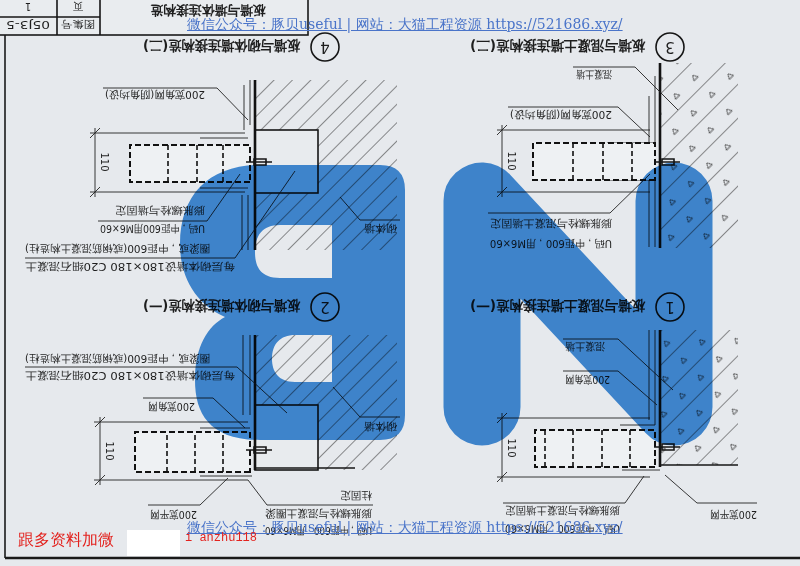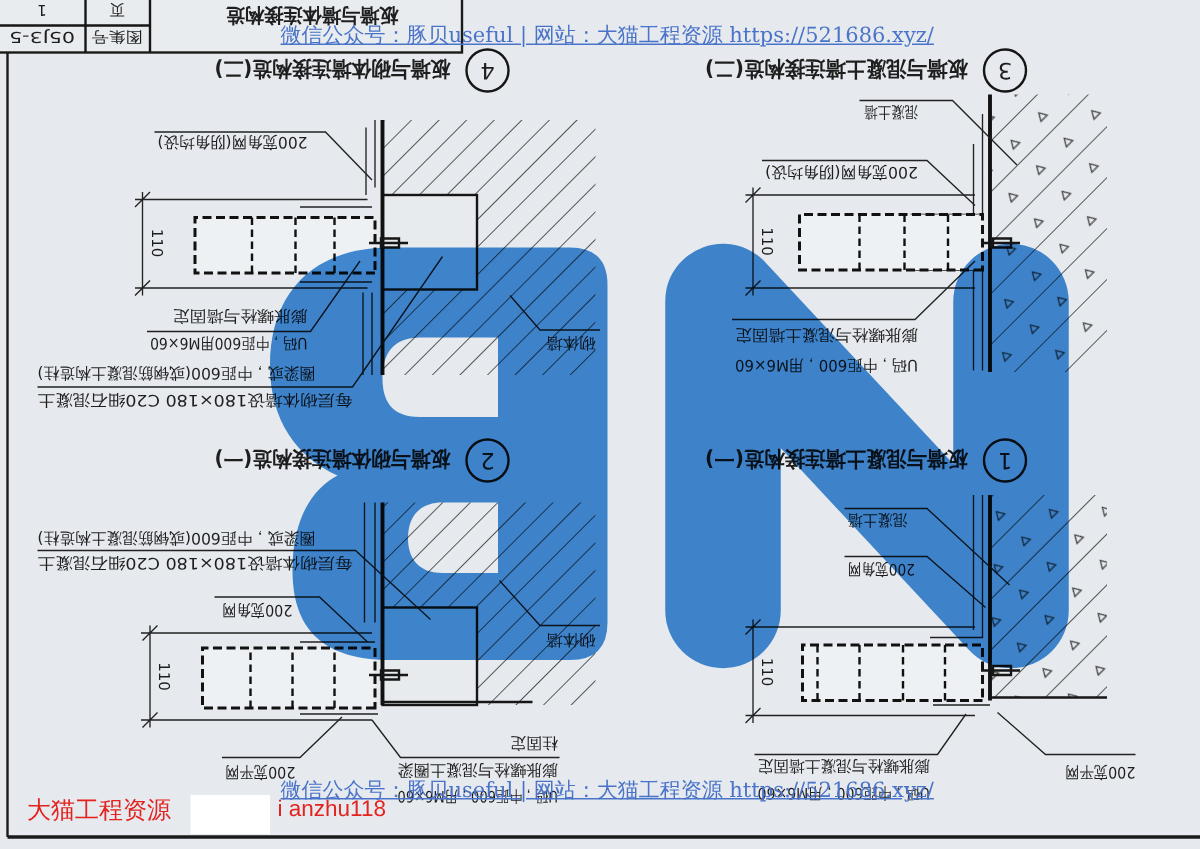--- a/index.html
+++ b/index.html
@@ -20,22 +20,22 @@
   .thin { stroke: #222; stroke-width: 0.9; fill: none; }
   .dash { stroke: #111; stroke-width: 1.6; stroke-dasharray: 5 3; fill: none; }
   .board-edge { stroke: #111; stroke-width: 2; stroke-dasharray: 6 3; fill: none; }
   .wm { position: absolute; white-space: nowrap; font-family: "DejaVu Serif", serif;
         font-size: 14px; color: #4a74c9; line-height: 1; text-decoration: underline; }
   .wm-top { left: 187px; top: 17px; }
   .wm-bottom { left: 187px; top: 520px; }
   .promo-prefix { position: absolute; left: 18px; top: 532px; font-family: "DejaVu Sans", sans-serif;
                   font-size: 16px; color: #e3231f; line-height: 1; white-space: nowrap; }
   .redact { position: absolute; left: 127px; top: 530px; width: 53px; height: 26px; background: #ffffff; }
-  .promo-id { position: absolute; left: 185px; top: 532px; font-family: Liberation Sans, sans-serif;
-              font-size: 15px; color: #e3231f; line-height: 1; white-space: nowrap; }
+  .promo-id { position: absolute; left: 185px; top: 532px; font-family: Liberation Mono, monospace;
+              font-size: 12px; color: #e3231f; line-height: 1; white-space: nowrap; }
 </style>
 </head>
 <body>
 
 <div id="sheet">
 
   <svg id="drawing" viewBox="0 0 800 566" xmlns="http://www.w3.org/2000/svg">
     <defs>
       <pattern id="hatchBrick" width="13" height="13" patternUnits="userSpaceOnUse" patternTransform="rotate(45)">
         <line x1="0" y1="0" x2="0" y2="13" stroke="#262626" stroke-width="1"></line>
@@ -184,16 +184,16 @@
       <path d="M126,365 L126,159 L318,365 L318,159" fill="none" stroke="#2f83d6" stroke-width="77" stroke-linecap="round" stroke-linejoin="round"></path>
       <path fill="#2f83d6" fill-rule="evenodd" d="M420,126 L540,126 C590,126 605,152 605,186 C605,220 592,240 575,249 C602,261 620,286 620,322 C620,372 590,401 540,401 L420,401 Q395,401 395,376 L395,151 Q395,126 420,126 Z
                M468,184 L505,184 C522,184 528,195 528,207 C528,222 520,231 505,231 L468,231 Z
                M468,288 L520,288 C540,288 545,300 545,314 C545,330 538,341 520,341 L468,341 Z"></path>
     </g>
   </svg>
 
   <div class="wm wm-top">微信公众号：豚贝useful | 网站：大猫工程资源 https://521686.xyz/</div>
   <div class="wm wm-bottom">微信公众号：豚贝useful | 网站：大猫工程资源 https://521686.xyz/</div>
 
-  <span class="promo-prefix">大猫工程资源</span>
+  <span class="promo-prefix">跟多资料加微</span>
   <span class="redact"></span>
   <span class="promo-id">i anzhu118</span>
 </div>
 
 </body></html>

